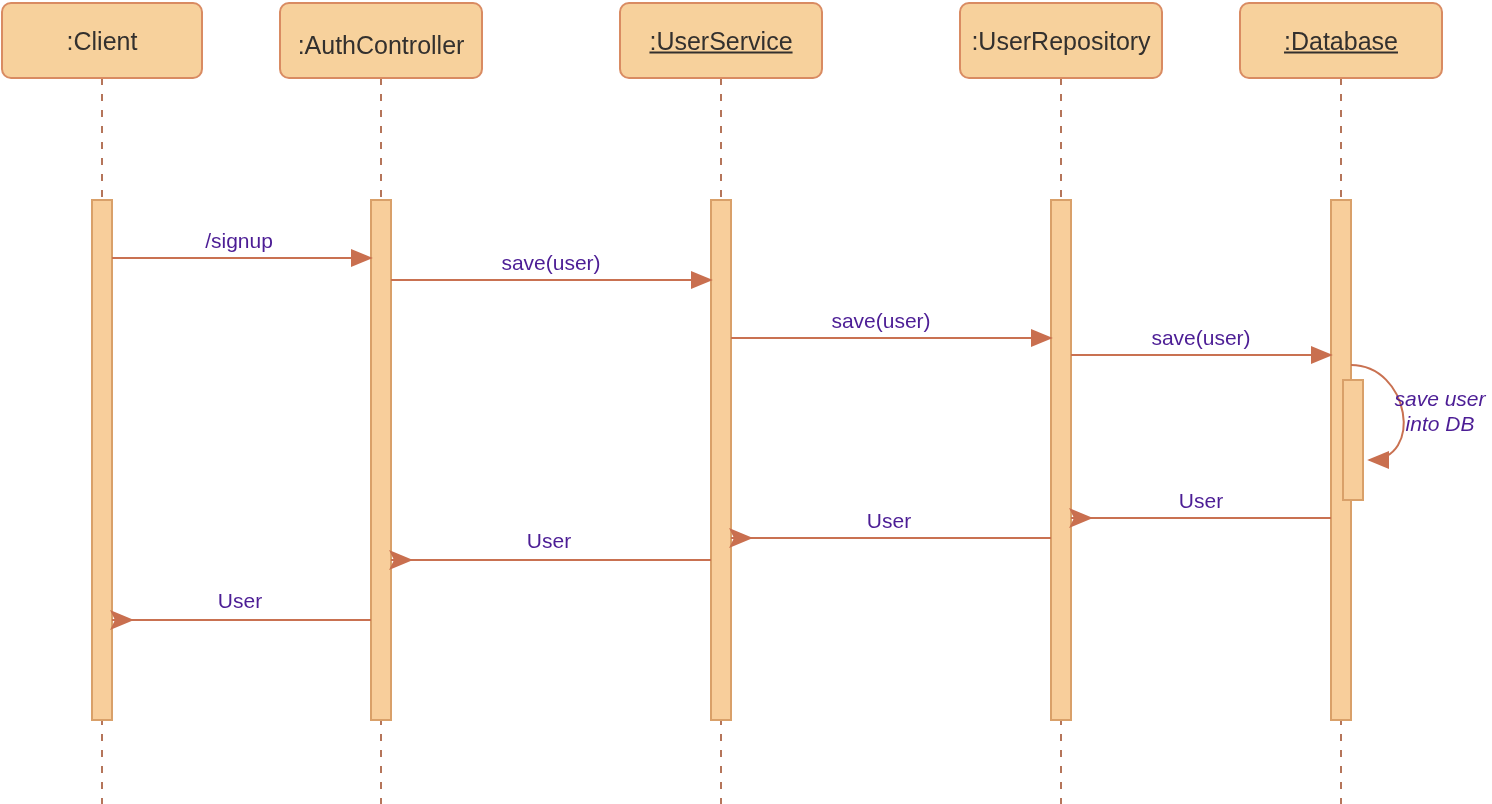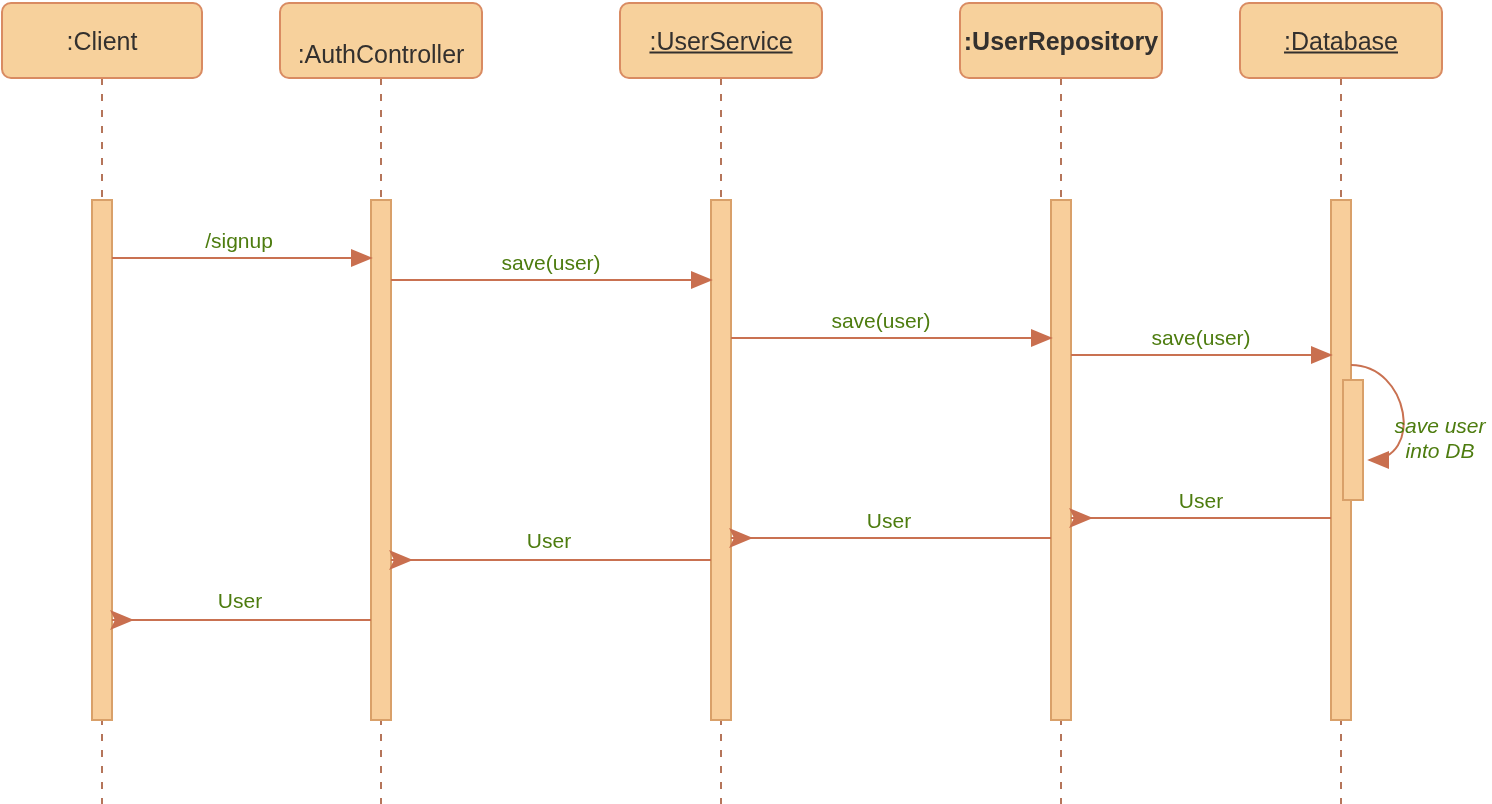--- a/index.html
+++ b/index.html
@@ -9,24 +9,24 @@
     overflow:hidden;position:relative;
   }
   #stage{position:absolute;left:0;top:0;width:1492px;height:644px;}
   svg.layer{position:absolute;left:0;top:0;width:1492px;height:804px;}
   .plabel{
     position:absolute;text-align:center;color:#33302e;
     font-size:25px;line-height:1;white-space:nowrap;
     transform:translate(-50%,-50%);
   }
   .mlabel{
-    position:absolute;color:#4d7c0f;font-size:21px;line-height:1;
+    position:absolute;color:#4c1d95;font-size:21px;line-height:1;
     white-space:nowrap;transform:translate(-50%,-50%);
   }
-  .mlabel.italic{font-style:italic;margin-top:27px;}
+  .mlabel.italic{font-style:italic;}
   .mlabel.multi{line-height:1.18;text-align:center;white-space:pre;}
 </style>
 </head>
 <body>
 
 <div id="stage">
   <svg class="layer" id="gfx" viewBox="0 0 1492 804" xmlns="http://www.w3.org/2000/svg">
     <defs>
       <marker id="arrow-filled" viewBox="0 0 12 12" refX="11" refY="6" markerWidth="11" markerHeight="11" orient="auto-start-reverse">
         <path d="M 0 1 L 12 6 L 0 11 z" fill="#C96F4F"></path>
@@ -64,23 +64,23 @@
         <line x1="1071" y1="355" x2="1331" y2="355" stroke="#C97151" stroke-width="2" stroke-dasharray="none" marker-end="url(#arrow-filled)"></line>
         <path d="M 1351 365 C 1409 365 , 1425 460 , 1369 460" fill="none" stroke="#C97151" stroke-width="2" marker-end="url(#arrow-filled)"></path>
         <line x1="1331" y1="518" x2="1071" y2="518" stroke="#C97151" stroke-width="2" stroke-dasharray="none" marker-end="url(#arrow-open)"></line>
         <line x1="1051" y1="538" x2="731" y2="538" stroke="#C97151" stroke-width="2" stroke-dasharray="none" marker-end="url(#arrow-open)"></line>
         <line x1="711" y1="560" x2="391" y2="560" stroke="#C97151" stroke-width="2" stroke-dasharray="none" marker-end="url(#arrow-open)"></line>
         <line x1="371" y1="620" x2="112" y2="620" stroke="#C97151" stroke-width="2" stroke-dasharray="none" marker-end="url(#arrow-open)"></line>
       </g>
   </svg>
   <div id="textlayer">
       <div class="plabel" style="left: 102px; top: 40.5px;">:Client</div>
-      <div class="plabel" style="left: 381px; top: 54px;">:AuthController</div>
+      <div class="plabel" style="left: 381px; top: 45px;">:AuthController</div>
       <div class="plabel" style="left: 721px; top: 40.5px; text-decoration: underline;">:UserService</div>
-      <div class="plabel" style="left: 1061px; top: 40.5px; font-weight: bold;">:UserRepository</div>
+      <div class="plabel" style="left: 1061px; top: 40.5px;">:UserRepository</div>
       <div class="plabel" style="left: 1341px; top: 40.5px; text-decoration: underline;">:Database</div>
       <div class="mlabel" style="left: 239px; top: 240px;">/signup</div>
       <div class="mlabel" style="left: 551px; top: 262px;">save(user)</div>
       <div class="mlabel" style="left: 881px; top: 320px;">save(user)</div>
       <div class="mlabel" style="left: 1201px; top: 337px;">save(user)</div>
       <div class="mlabel italic multi" style="left: 1440px; top: 412px;">save user
 into DB</div>
       <div class="mlabel" style="left: 1201px; top: 500px;">User</div>
       <div class="mlabel" style="left: 889px; top: 520px;">User</div>
       <div class="mlabel" style="left: 549px; top: 540px;">User</div>

